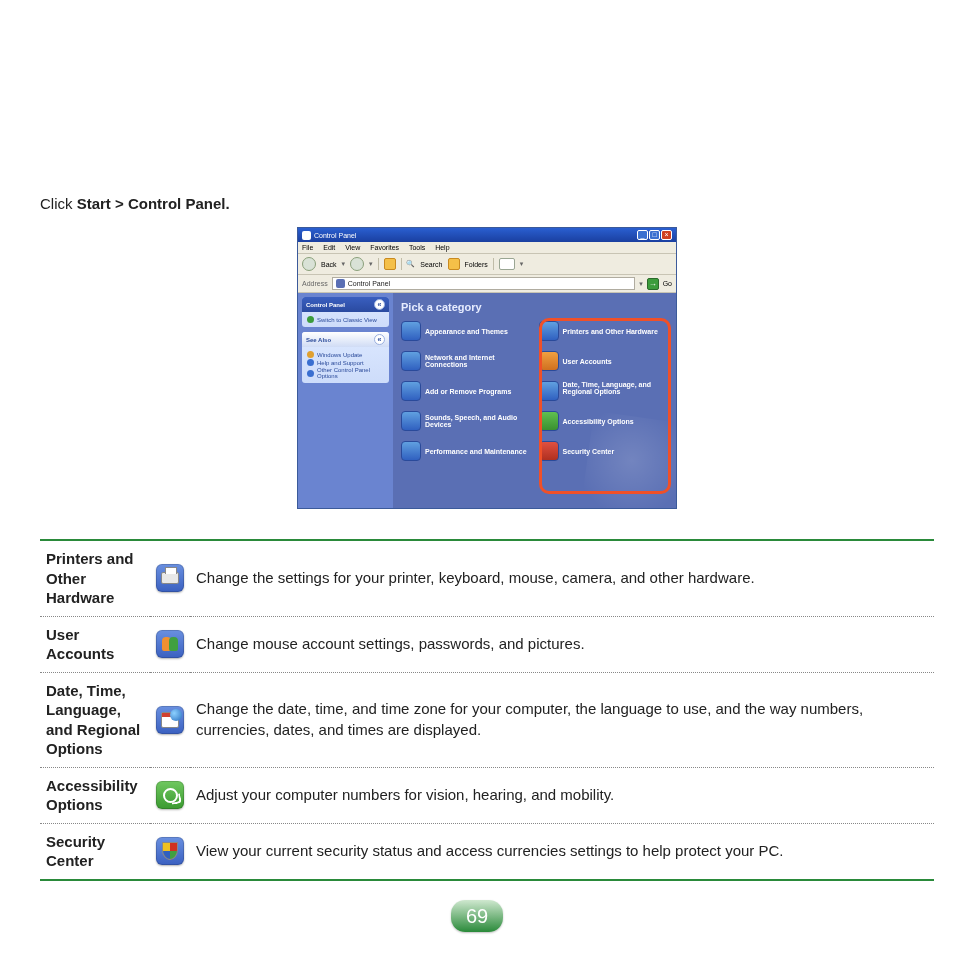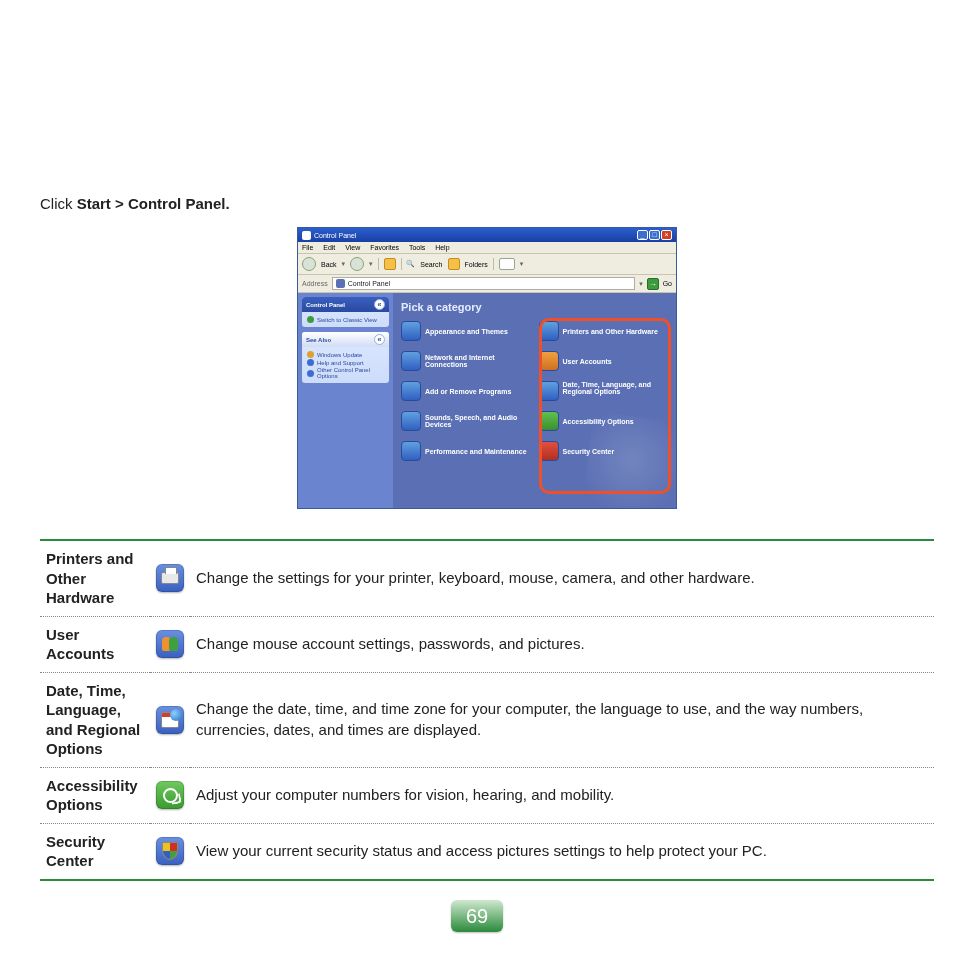--- a/index.html
+++ b/index.html
@@ -137,21 +137,21 @@
   .cal-glyph{width:18px;height:16px;background:#fff;border:1px solid #888;border-radius:2px;position:relative;}
   .cal-glyph::before{content:"";position:absolute;top:0;left:0;right:0;height:4px;background:#d04030;}
   .cal-glyph::after{content:"";position:absolute;top:-4px;right:-4px;width:12px;height:12px;border-radius:50%;
     background:radial-gradient(circle at 35% 35%, #8cd0ff, #2a70c0);}
   .access-glyph{width:15px;height:15px;border:2px solid #fff;border-radius:50%;position:relative;}
   .access-glyph::after{content:"";position:absolute;right:-5px;bottom:-3px;width:8px;height:8px;border:2px solid #fff;border-left:none;border-top:none;border-radius:0 0 4px 0;transform:rotate(-10deg);}
 
   
   .page-num{
     position:absolute;left:50%;bottom:22px;transform:translateX(-50%);
-    width:52px;height:32px;border-radius:6px;
+    width:52px;height:32px;border-radius:14px;
     background:linear-gradient(#cfe8cf,#2a8a3a);
     color:#fff;font-size:20px;font-weight:normal;
     display:flex;align-items:center;justify-content:center;
     box-shadow:0 1px 2px rgba(0,0,0,.25);
   }
 </style>
 </head>
 <body>
 
 <div class="page">
@@ -333,20 +333,20 @@
       <td class="iconcell"><span class="di di-access">
               <span class="access-glyph"></span>
             </span></td>
       <td class="desc">Adjust your computer numbers for vision, hearing, and mobility.</td>
     </tr>
     <tr>
       <td class="term">Security Center</td>
       <td class="iconcell"><span class="di di-security">
               <span class="shield"></span>
             </span></td>
-      <td class="desc">View your current security status and access pictures settings to help protect your PC.</td>
+      <td class="desc">View your current security status and access currencies settings to help protect your PC.</td>
     </tr>
   </tbody>
     </table>
 
 </div>
 
 <div class="page-num">69</div>
 
 </body></html>

